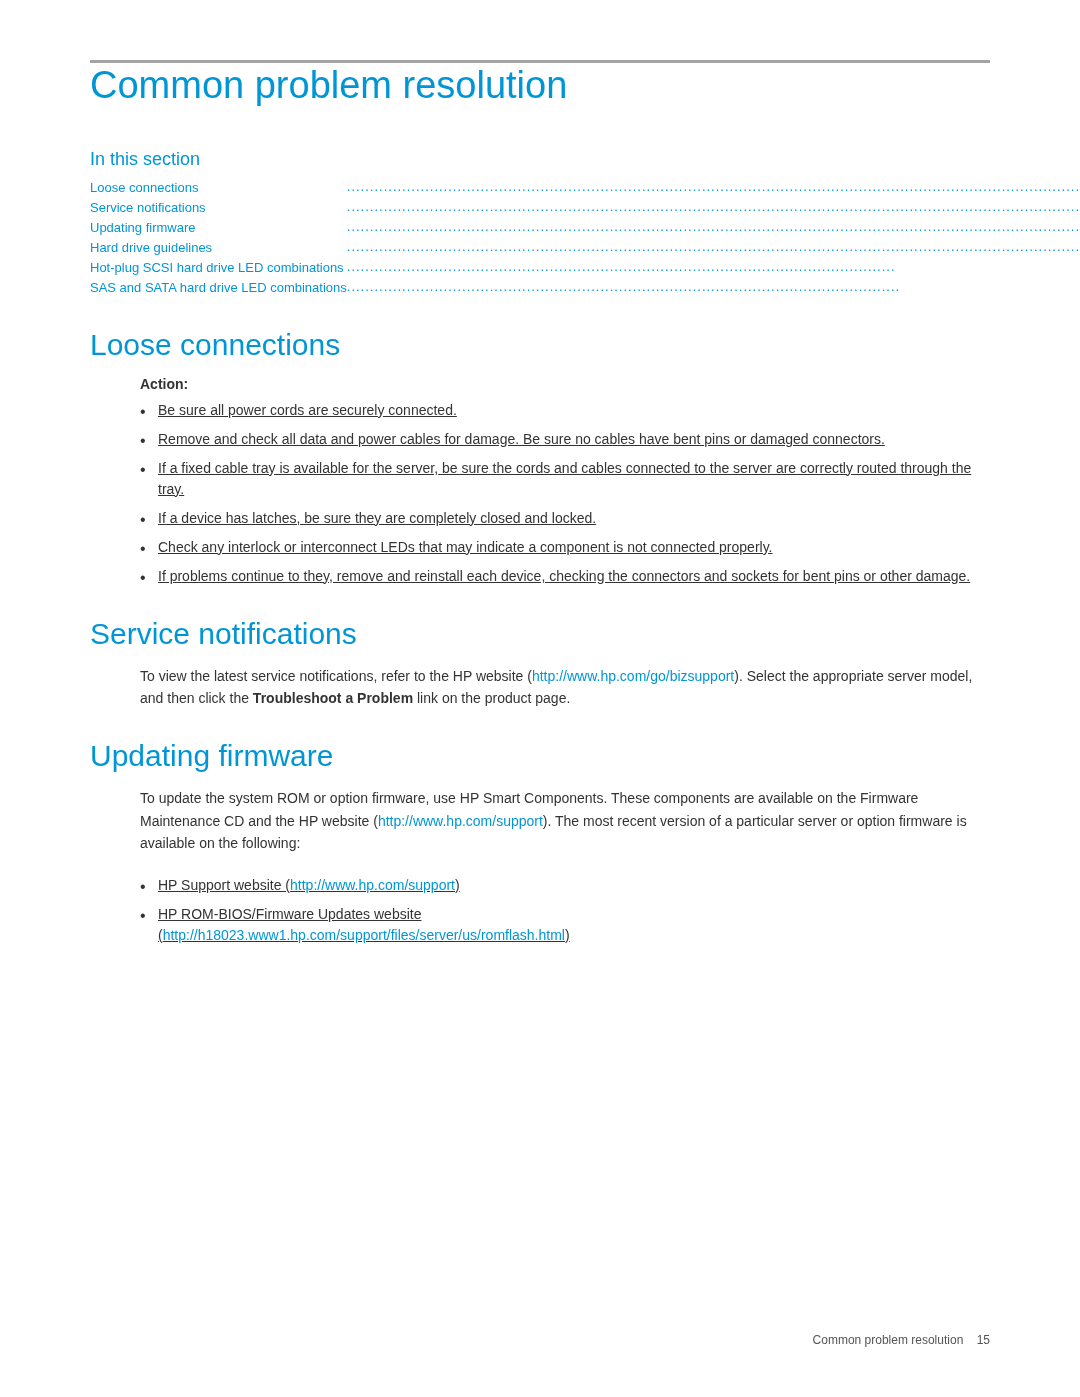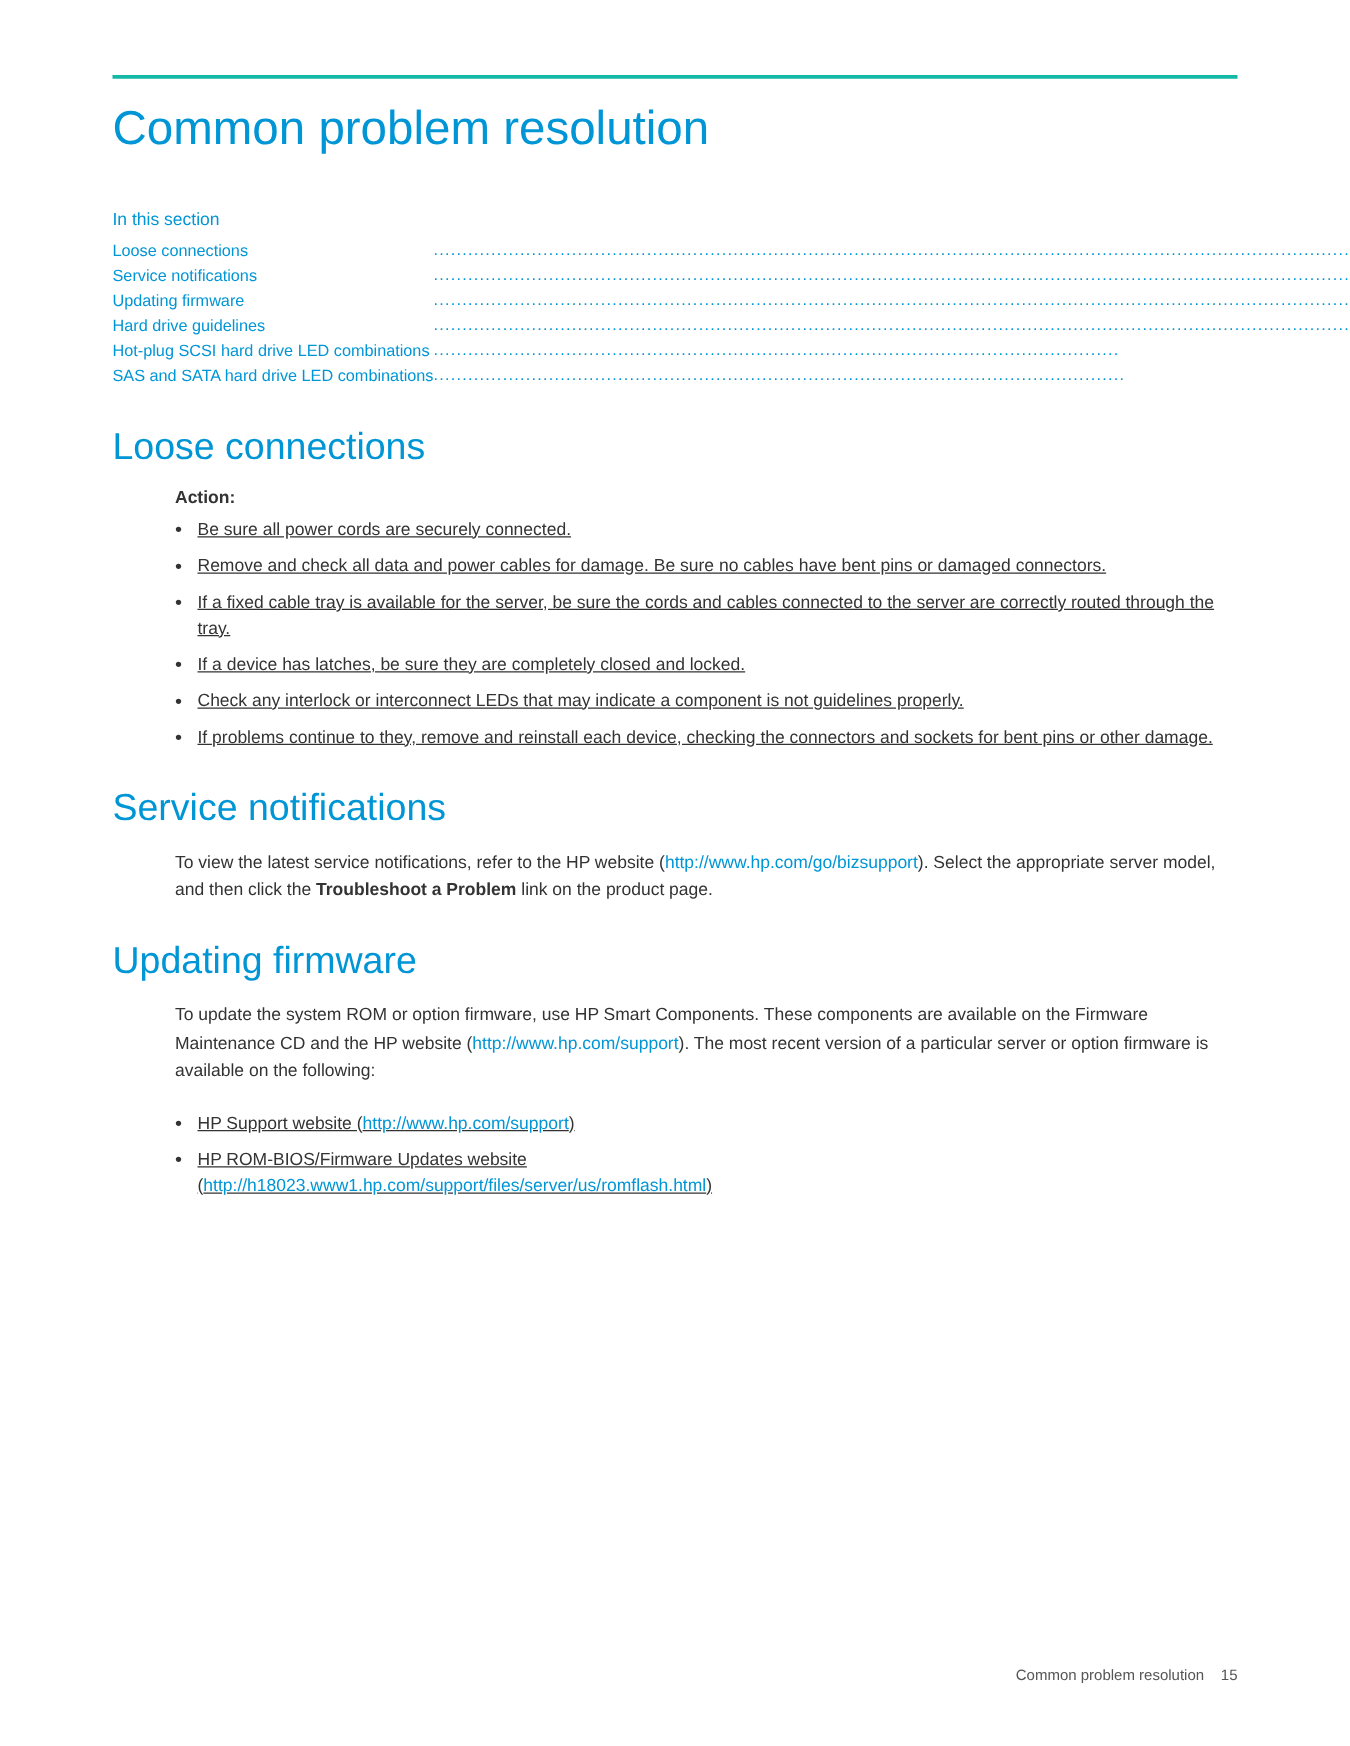--- a/index.html
+++ b/index.html
@@ -12,35 +12,34 @@
       font-family: Arial, Helvetica, sans-serif;
       font-size: 14px;
       color: #333;
       background: #fff;
       width: 1080px;
       min-height: 1397px;
       padding: 60px 90px 80px 90px;
     }
 
     .page-title-section {
-      border-top: 3px solid #14b8a6;
-      padding-top: 18px;
+      border-top: 3px solid #a3a3a3;
       margin-bottom: 40px;
     }
 
     .page-title {
       font-size: 38px;
       font-weight: normal;
       color: #0096D6;
       line-height: 1.2;
       margin-bottom: 0;
     }
 
     .in-this-section-heading {
-      font-size: 14px;
+      font-size: 18px;
       color: #0096D6;
       font-weight: normal;
       margin-bottom: 8px;
       margin-top: 10px;
     }
 
     .toc-table {
       width: 100%;
       border-collapse: collapse;
       margin-bottom: 30px;
@@ -157,21 +156,21 @@
 </div>
 
 <div class="section-divider">
   <h2 class="section-heading">Loose connections</h2>
   <p class="action-label"><strong>Action</strong>:</p>
   <ul class="bullet-list" id="loose-bullets">
       <li>Be sure all power cords are securely connected.</li>
       <li>Remove and check all data and power cables for damage. Be sure no cables have bent pins or damaged connectors.</li>
       <li>If a fixed cable tray is available for the server, be sure the cords and cables connected to the server are correctly routed through the tray.</li>
       <li>If a device has latches, be sure they are completely closed and locked.</li>
-      <li>Check any interlock or interconnect LEDs that may indicate a component is not guidelines properly.</li>
+      <li>Check any interlock or interconnect LEDs that may indicate a component is not connected properly.</li>
       <li>If problems continue to they, remove and reinstall each device, checking the connectors and sockets for bent pins or other damage.</li>
     </ul>
 </div>
 
 <div class="section-divider">
   <h2 class="section-heading">Service notifications</h2>
   <p class="section-body">
     To view the latest service notifications, refer to the HP website (<a href="#" class="toc-link">http://www.hp.com/go/bizsupport</a>). Select the appropriate server model, and then click the <strong>Troubleshoot a Problem</strong> link on the product page.
   </p>
 </div>

